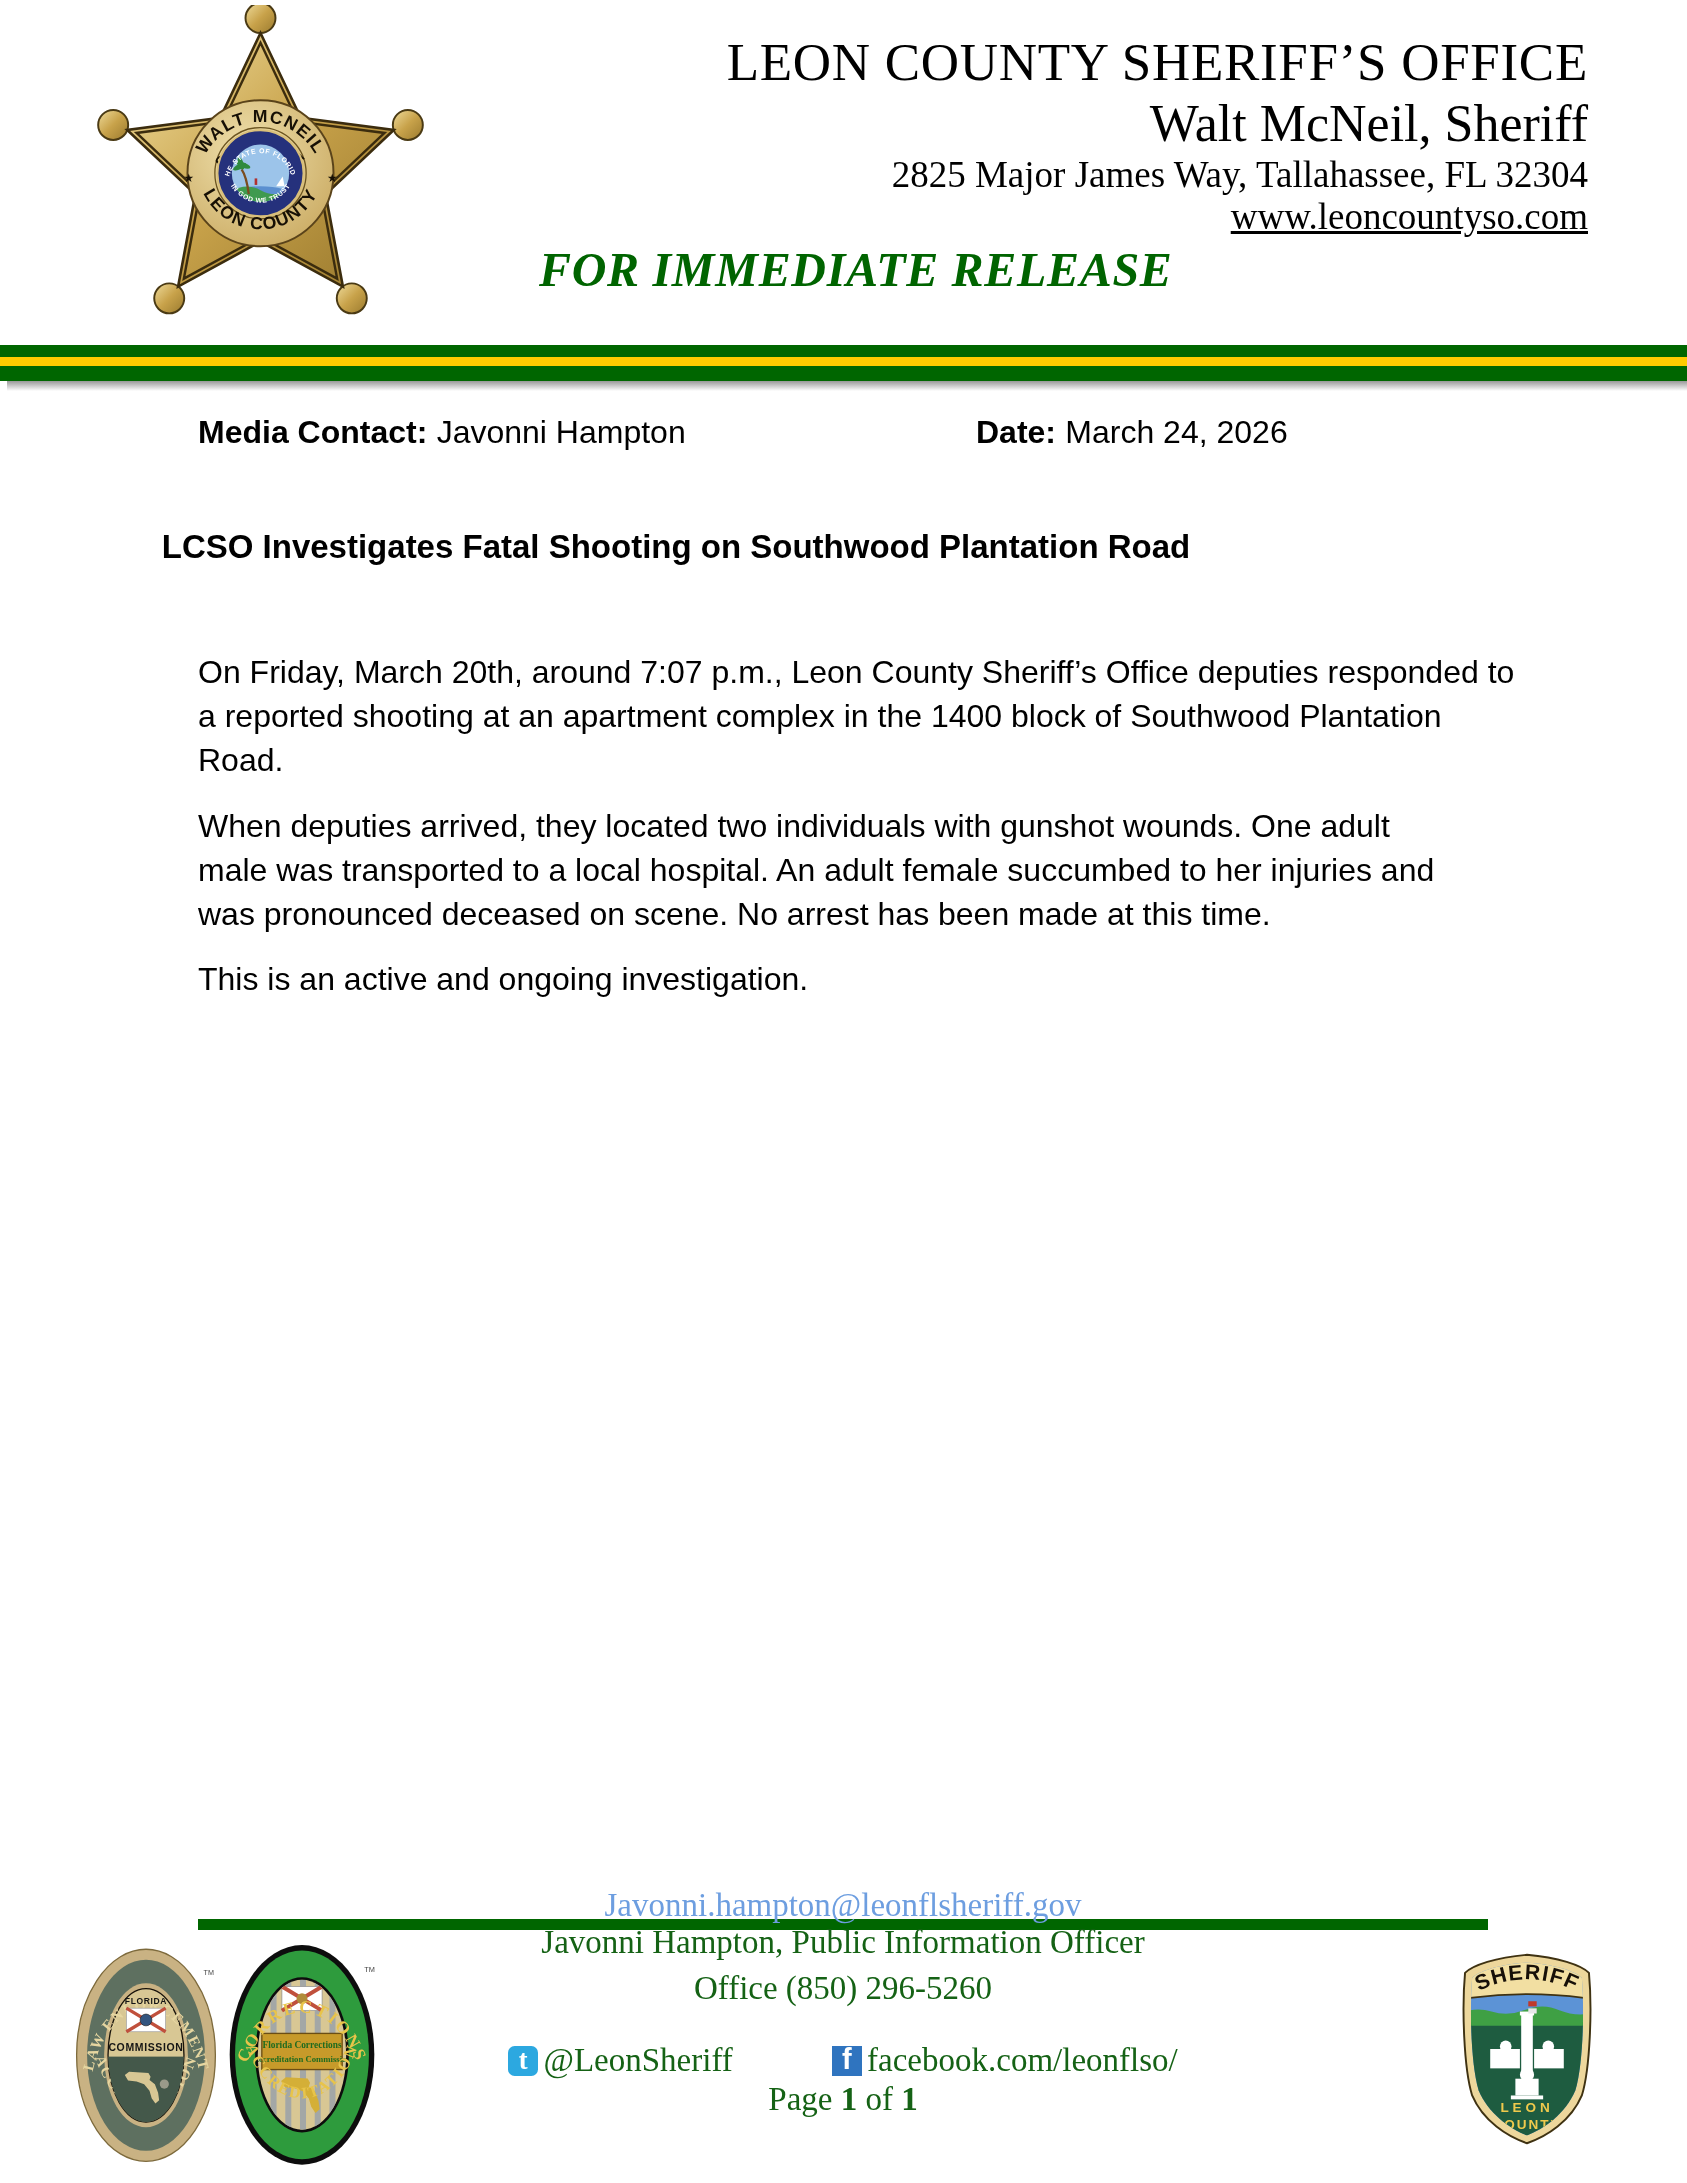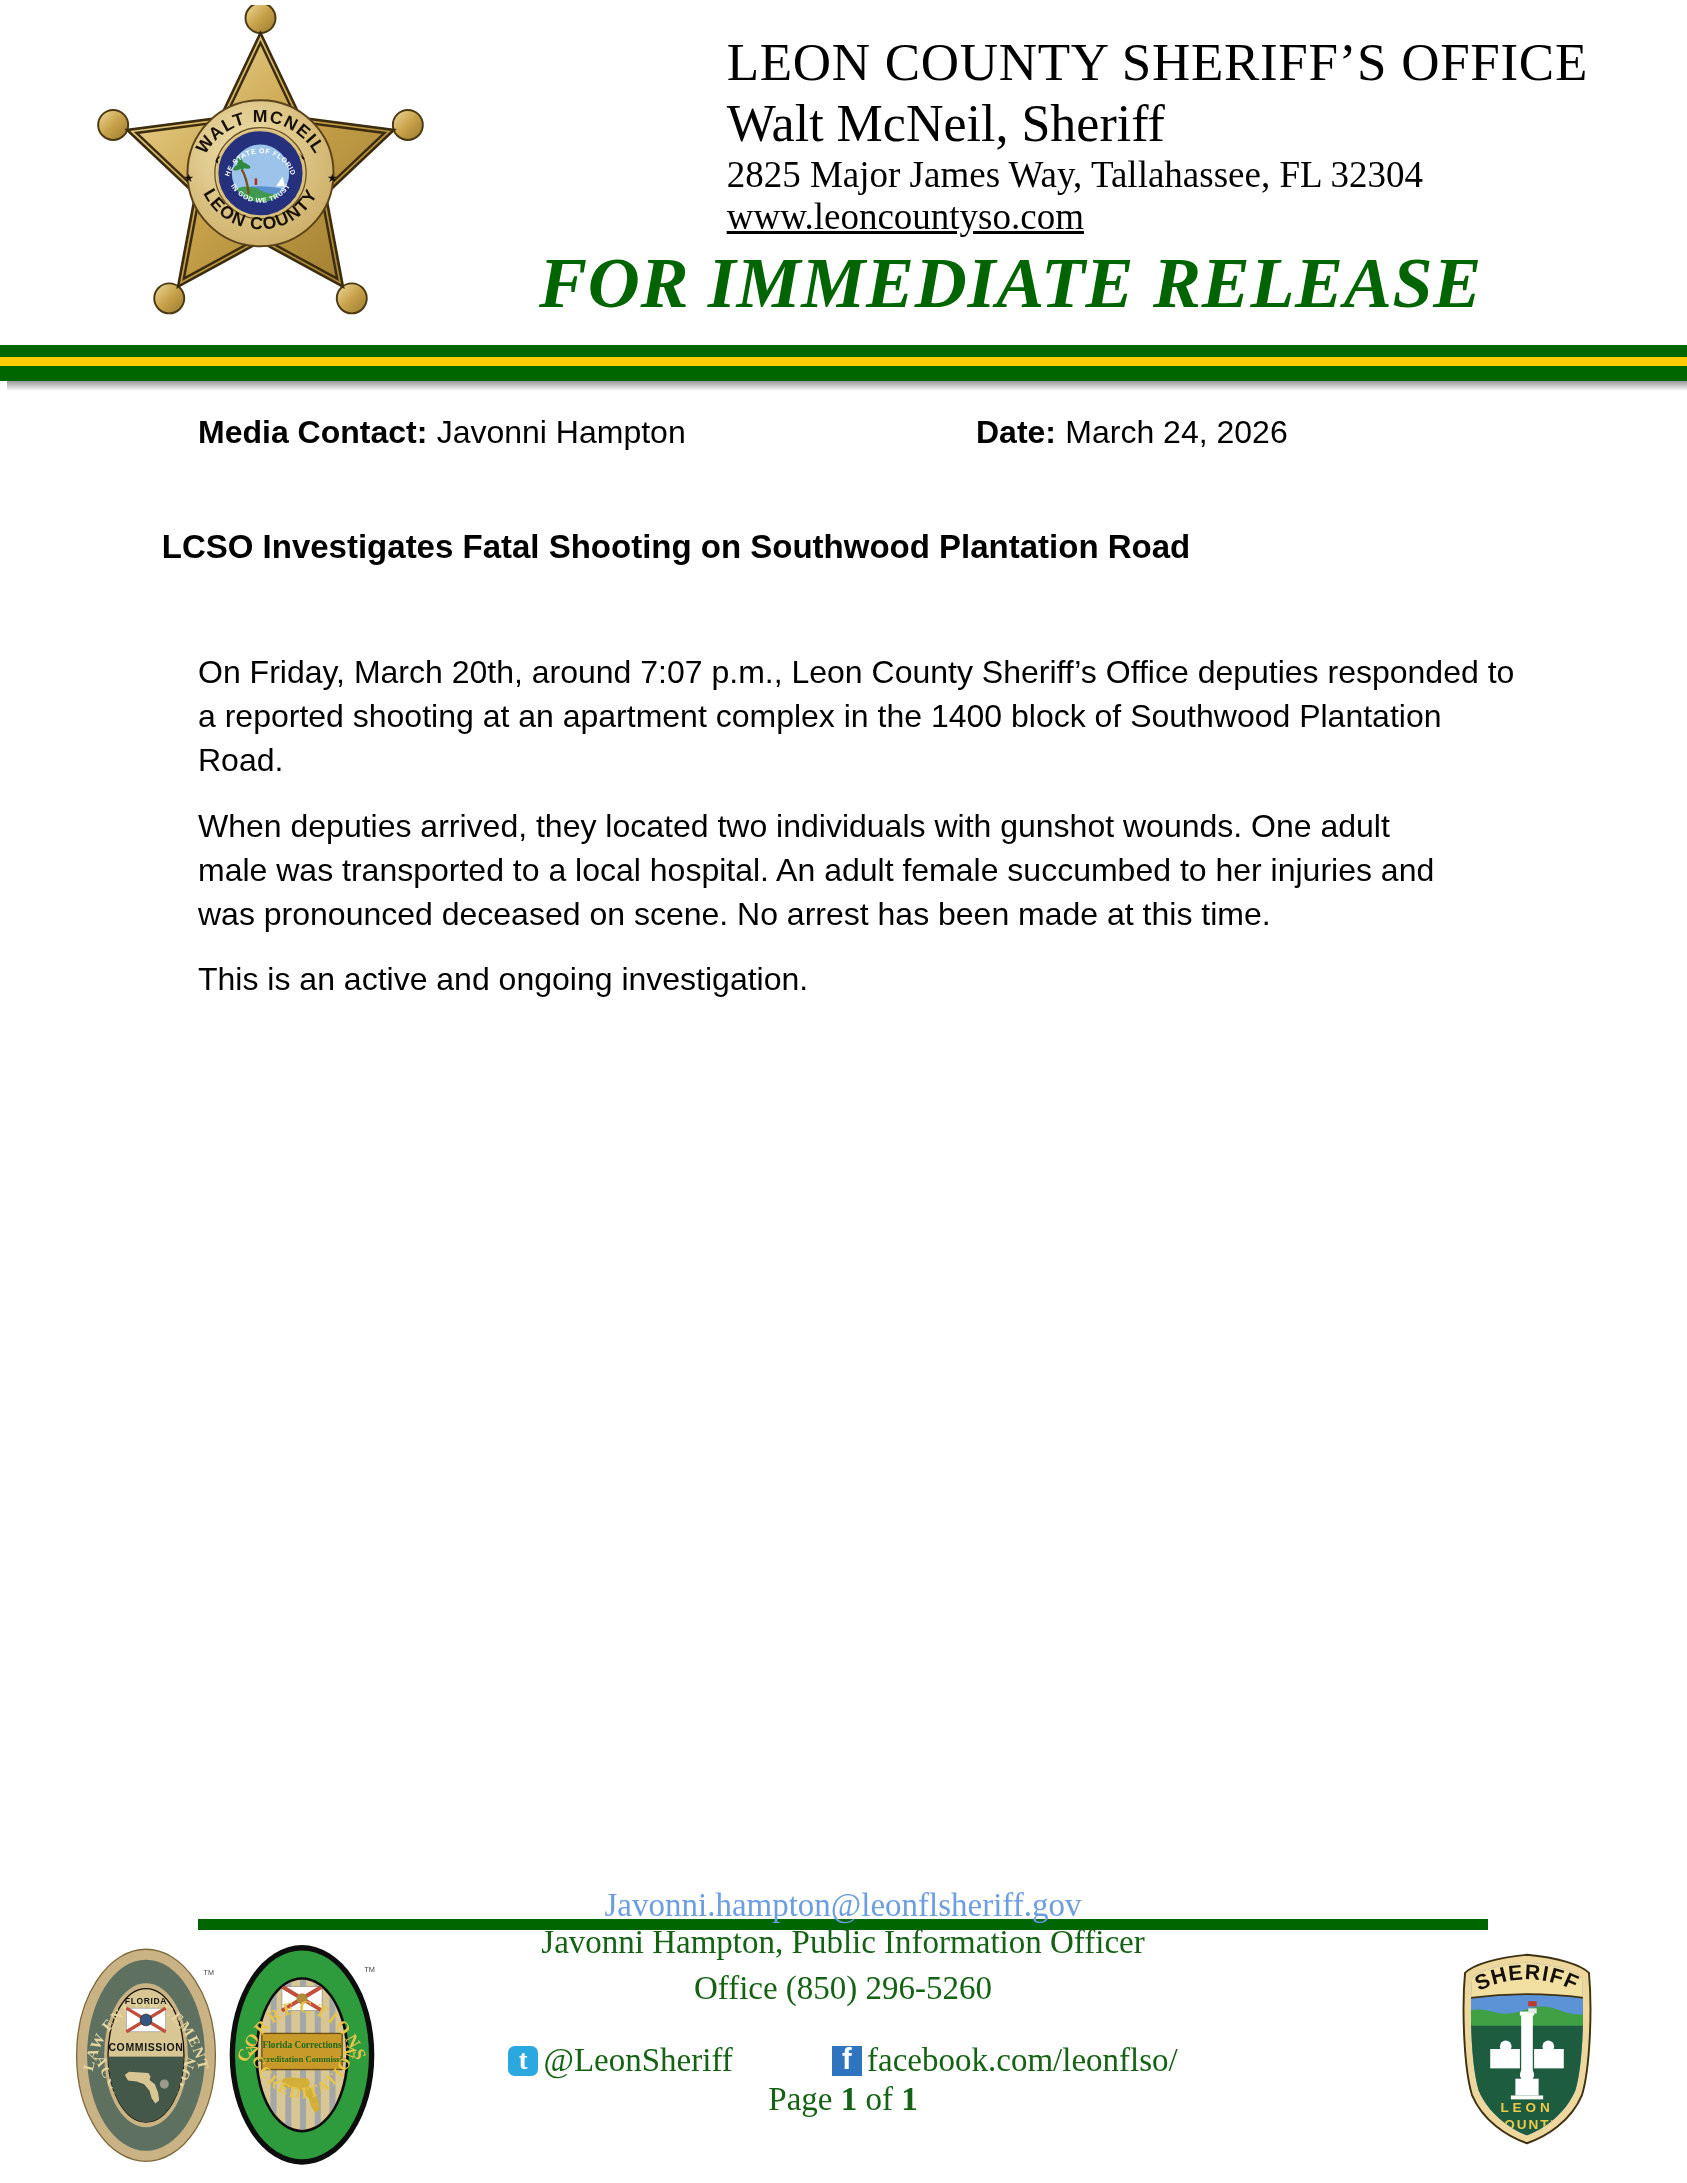--- a/index.html
+++ b/index.html
@@ -2,28 +2,28 @@
 <html style="--banner_green: #006400; --bar_green: #006600; --bar_yellow: #FFCC00; --footer_green: #156215; --link_blue: #6D9EE0; --twitter_blue: #2CA8E0; --facebook_blue: #2F74BF;font-size:10.6px"><head>
 <meta charset="utf-8">
 <style>
   * { margin:0; padding:0; box-sizing:border-box; }
   html,body { background:#ffffff; }
   body { width:1687px; height:2183px; position:relative; font-family:"Liberation Sans", sans-serif; }
   .page { position:absolute; inset:0; background:#fff; overflow:hidden; }
 
   
   .badge-wrap { position:absolute; left:91px; top:5.3px; width:339px; height:339px; }
-  .header-block { position:absolute; top:30px; right:99px; color:#000;
+  .header-block { position:absolute; top:30px; right:99px; text-align:right; color:#000;
                   font-family:"Liberation Serif", serif; }
   .org-name   { font-size:53px; line-height:64px; letter-spacing:0.7px; }
   .sheriff-nm { font-size:52px; line-height:60px; }
   .hdr-addr   { font-size:37px; line-height:42px; }
   .hdr-web    { font-size:37px; line-height:41px; text-decoration:underline; }
   .release-banner { position:absolute; left:539px; top:242px; font-family:"Liberation Serif", serif;
-                    font-style:italic; font-weight:bold; font-size:72px; color:var(--banner_green,#006400);
+                    font-style:italic; font-weight:bold; font-size:48px; color:var(--banner_green,#006400);
                     letter-spacing:0.7px; white-space:nowrap; }
 
   
   .rule { position:absolute; left:0; top:345px; width:1687px; }
   .rule .g1 { height:12px; background:var(--bar_green,#006600); }
   .rule .y  { height:9.3px; background:var(--bar_yellow,#FFCC00); }
   .rule .g2 { height:14.6px; background:var(--bar_green,#006600); }
   .rule .sh { height:10px; background:linear-gradient(#999, rgba(255,255,255,0)); margin-left:6.6px; }
 
   

